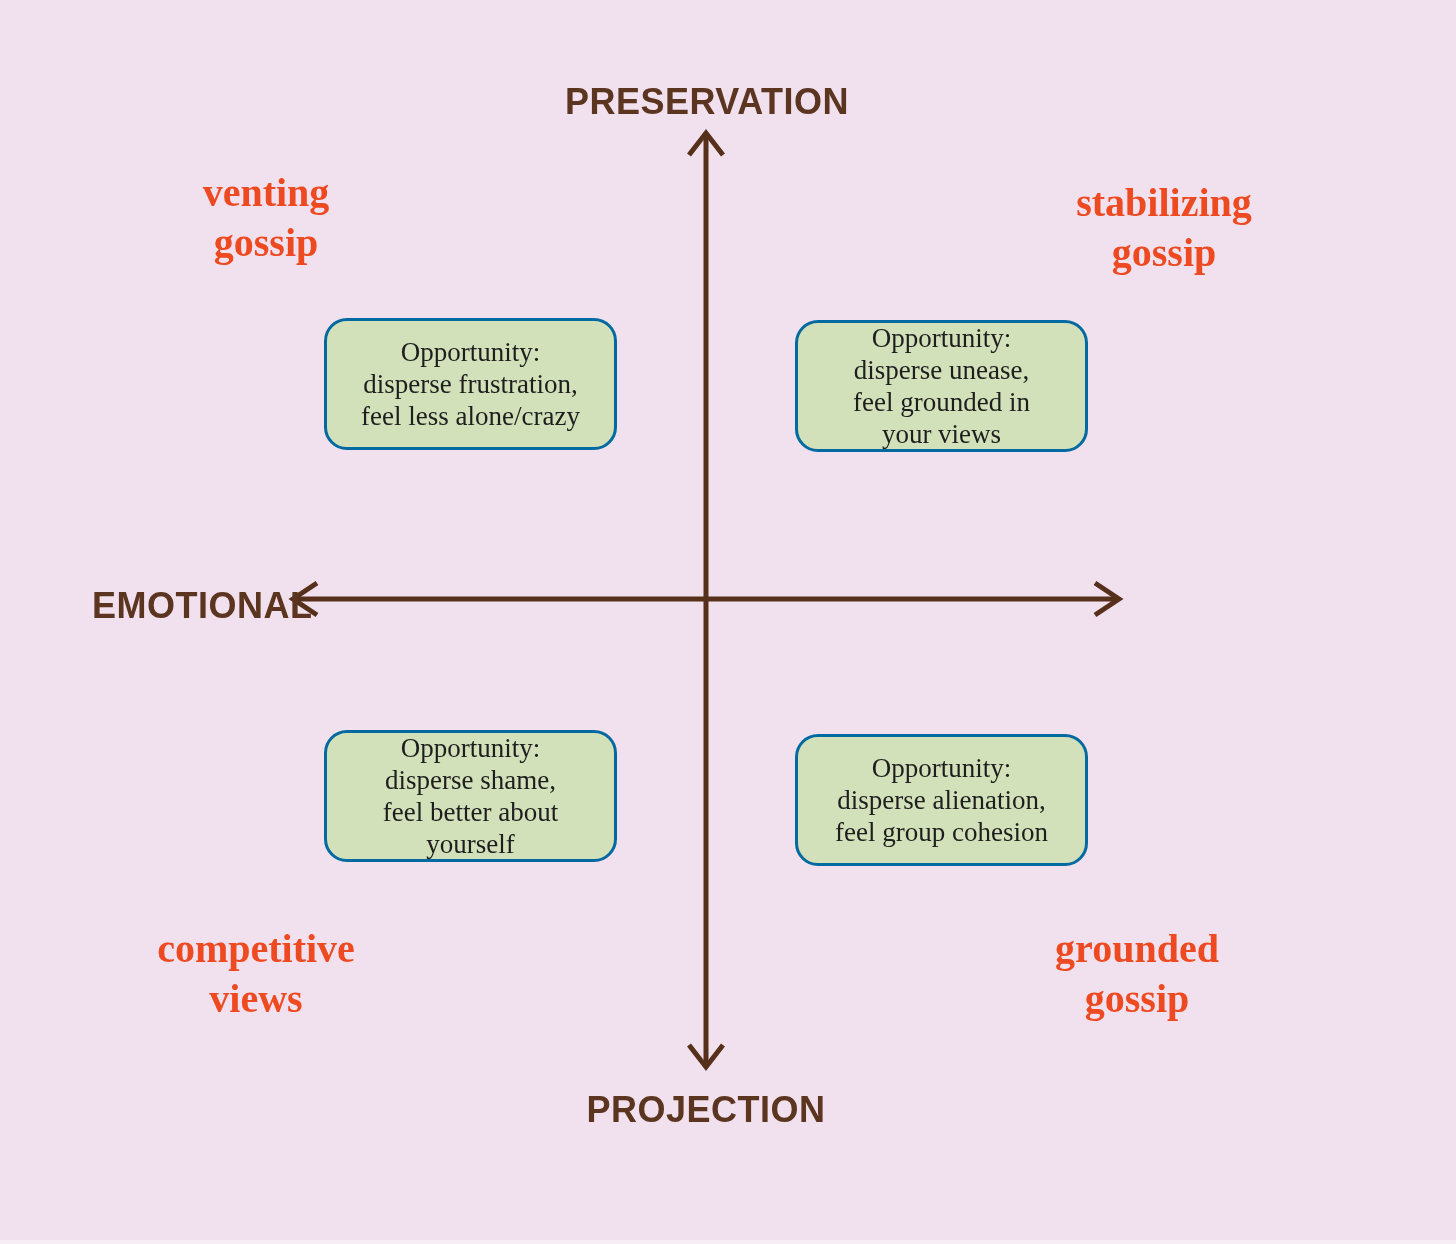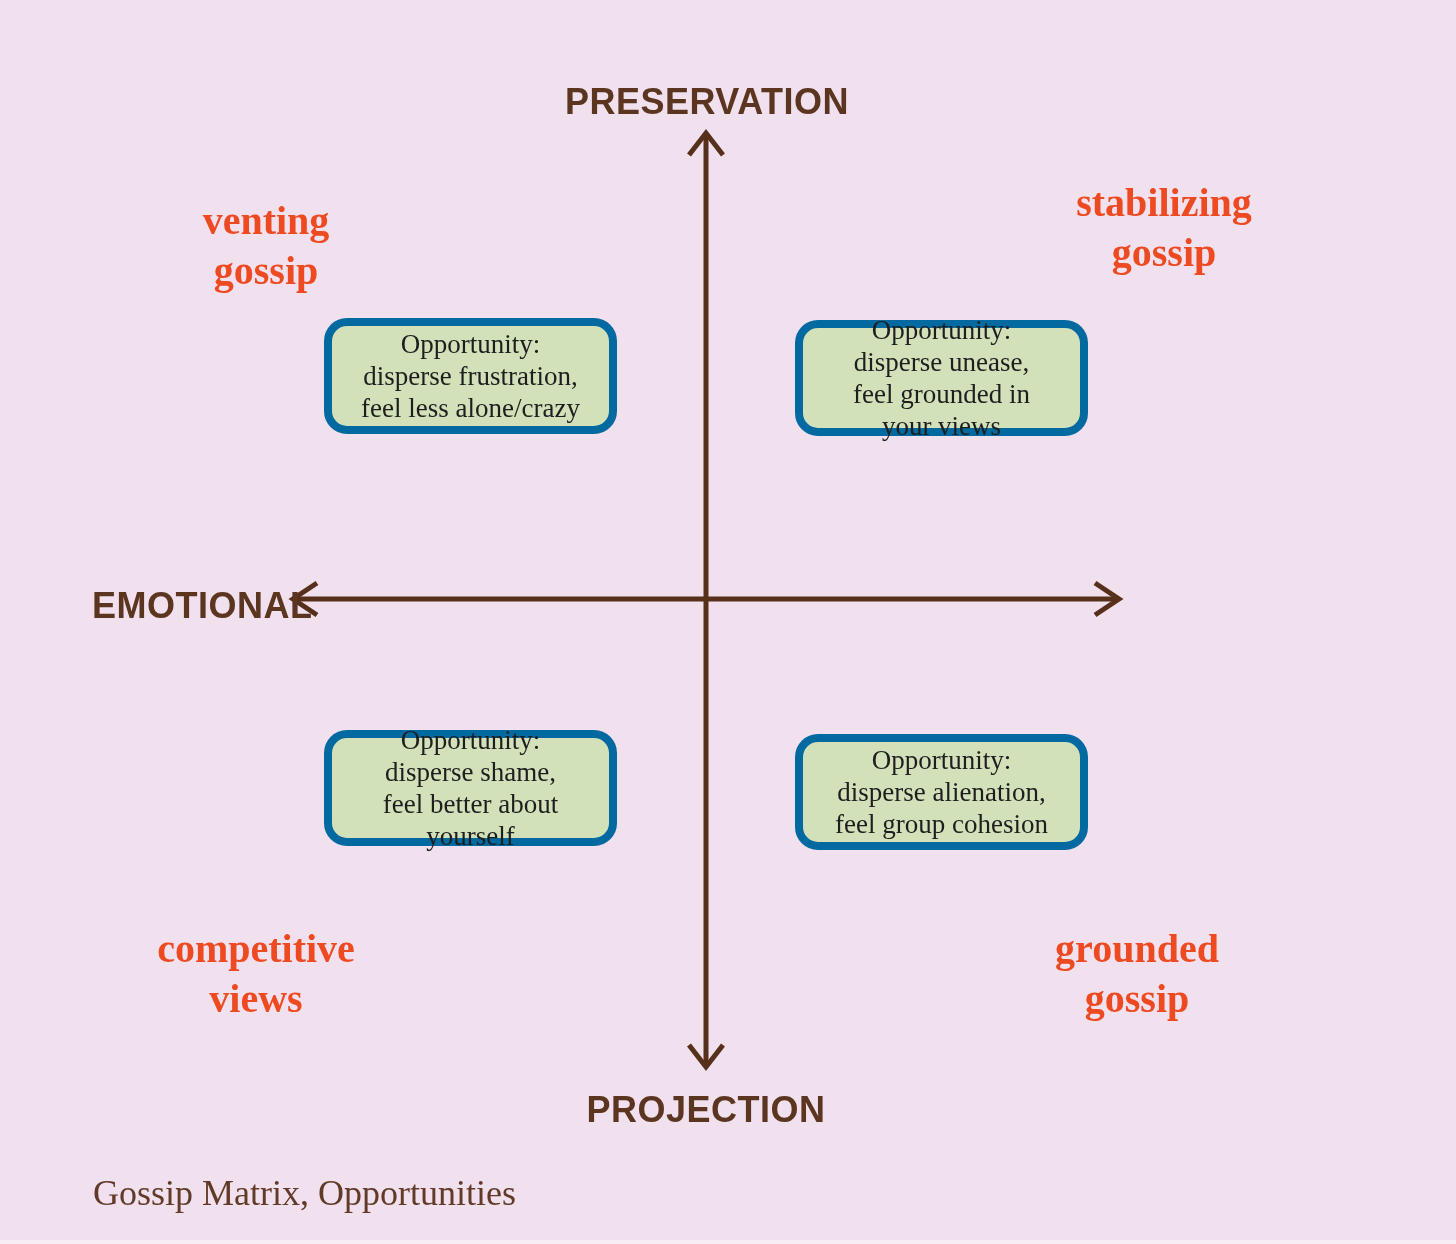--- a/index.html
+++ b/index.html
@@ -54,24 +54,24 @@
     font-weight: bold;
     font-size: 40px;
     line-height: 1.25;
     color: #ee4a21;
     white-space: pre-line;
   }
   
   .opp-box {
     position: absolute;
     width: 293px;
-    height: 116px;
+    height: 132px;
     box-sizing: border-box;
     background: #d2e1b9;
-    border: 8px solid #0369a1;
+    border: 3px solid #0369a1;
     border-radius: 23px;
     display: flex;
     align-items: center;
     justify-content: center;
     text-align: center;
   }
   .opp-text {
     font-family: "Liberation Serif", serif;
     font-size: 27px;
     line-height: 32px;
@@ -108,21 +108,21 @@
     <path d="M 689 1045 L 706 1067 L 723 1045"></path>
     <line x1="296" y1="599" x2="1116" y2="599"></line>
     <path d="M 317 583 L 293 599 L 317 615"></path>
     <path d="M 1095 583 L 1119 599 L 1095 615"></path>
   </svg>
 
   <div class="axis-label centered" style="left:707px; top:81px;">PRESERVATION</div>
   <div class="axis-label centered" style="left:706px; top:1089px;">PROJECTION</div>
   <div class="axis-label" style="left:92px; top:585px;text-align:center;">EMOTIONAL</div>
 
-  <div class="quad-label" style="left:266px; top:196px;">venting
+  <div class="quad-label" style="left:266px; top:168px;">venting
 gossip</div>
   <div class="quad-label" style="left:1164px; top:178px;font-family:Liberation Serif, serif;">stabilizing
 gossip</div>
   <div class="quad-label" style="left:256px; top:924px;">competitive
 views</div>
   <div class="quad-label" style="left:1137px; top:924px;">grounded
 gossip</div>
 
   <div class="opp-box" style="left:324px; top:318px;">
     <span class="opp-text">Opportunity:
@@ -140,17 +140,16 @@
 disperse shame,
 feel better about
 yourself</span>
   </div>
   <div class="opp-box" style="left:795px; top:734px;">
     <span class="opp-text">Opportunity:
 disperse alienation,
 feel group cohesion</span>
   </div>
 
-  <div class="caption">Gossip Matrix, Opportunities</div>
 
   <div class="bottom-edge"></div>
 
 </div>
 
 </body></html>

